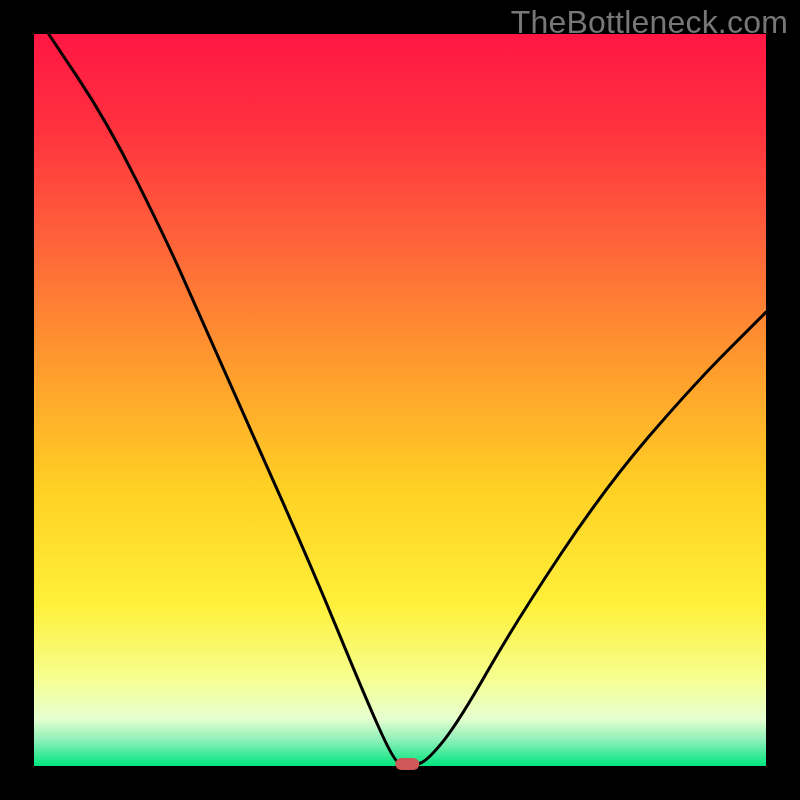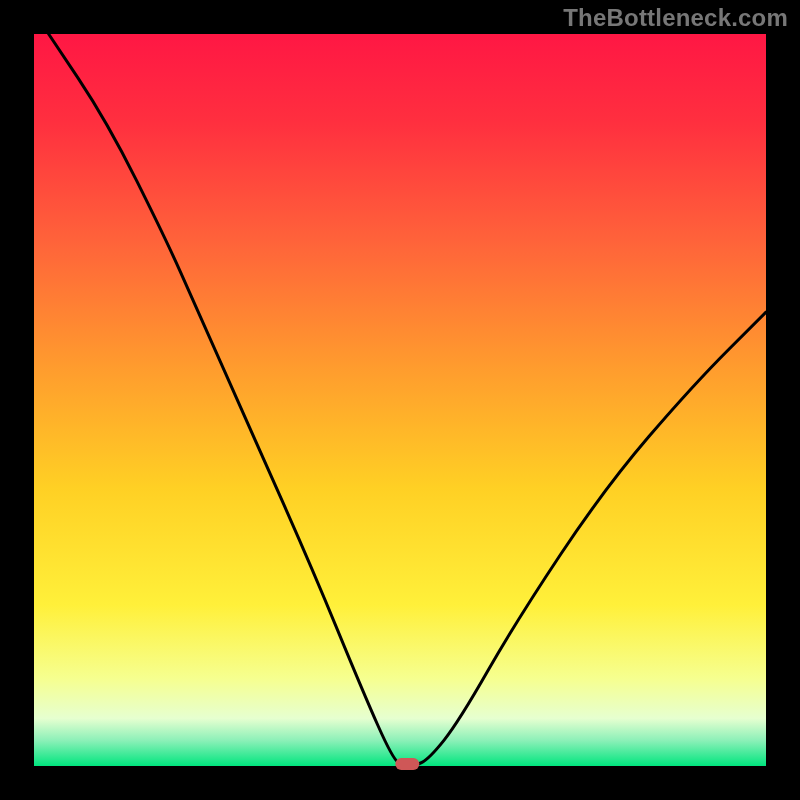--- a/index.html
+++ b/index.html
@@ -14,22 +14,22 @@
   .wrap {
     position: relative;
     width: 800px;
     height: 800px;
   }
   .watermark {
     position: absolute;
     top: 4px;
     right: 12px;
     color: #777;
-    font-size: 24px;
-    font-weight: 700;
+    font-size: 32px;
+    font-weight: 400;
     letter-spacing: 0.2px;
     user-select: none;
     z-index: 3;
   }
   svg { display: block; }
 </style>
 </head>
 <body>
 <div class="wrap">
 

